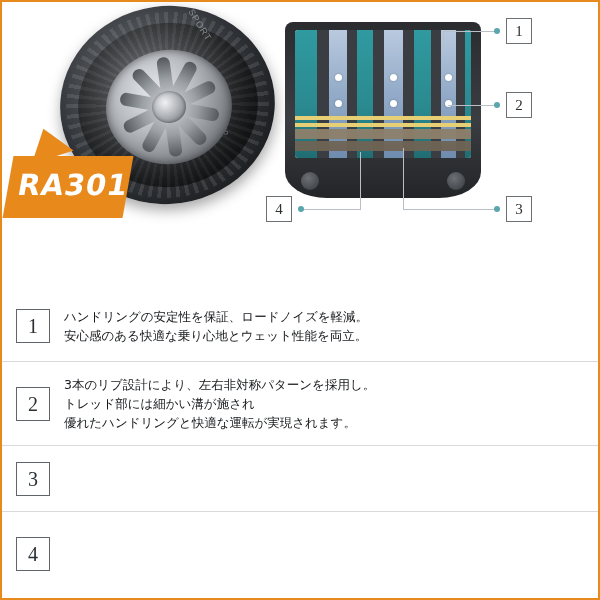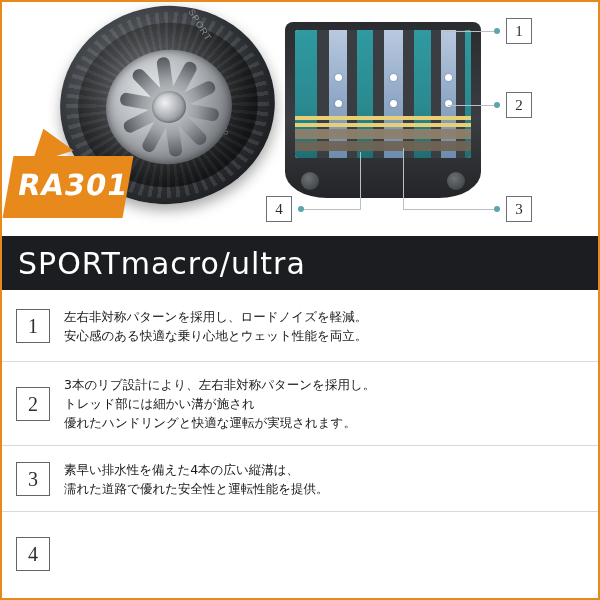--- a/index.html
+++ b/index.html
@@ -361,43 +361,38 @@
     <div class="lead-dot" style="left:296px; top:204px;"></div>
     <div class="callout-box" style="left:264px; top:194px;">4</div>
 
     <div class="arrow-badge">
       <div class="arrow-tri"></div>
       <div class="badge-slab"></div>
       <div class="badge-text">RA301</div>
     </div>
   </div>
 
-  <div class="title-bar">
-    <div class="title-text">SPORTmacro/ultra</div>
-  </div>
 
   <div class="rows">
 
     <div class="row" style="height:72px;">
       <div class="num-box">1</div>
-      <div class="row-text">左右非対称パターンを採用し、ロードノイズを軽減。
+      <div class="row-text">ハンドリングの安定性を保証、ロードノイズを軽減。
 安心感のある快適な乗り心地とウェット性能を両立。</div>
     </div>
 
     <div class="row" style="height:84px;">
       <div class="num-box">2</div>
       <div class="row-text">3本のリブ設計により、左右非対称パターンを採用し。
 トレッド部には細かい溝が施され
 優れたハンドリングと快適な運転が実現されます。</div>
     </div>
 
     <div class="row" style="height:66px;">
       <div class="num-box">3</div>
-      <div class="row-text">素早い排水性を備えた4本の広い縦溝は、
-濡れた道路で優れた安全性と運転性能を提供。</div>
     </div>
 
     <div class="row" style="height:84px;">
       <div class="num-box">4</div>
     </div>
 
   </div>
 </div>
 
 </body></html>

